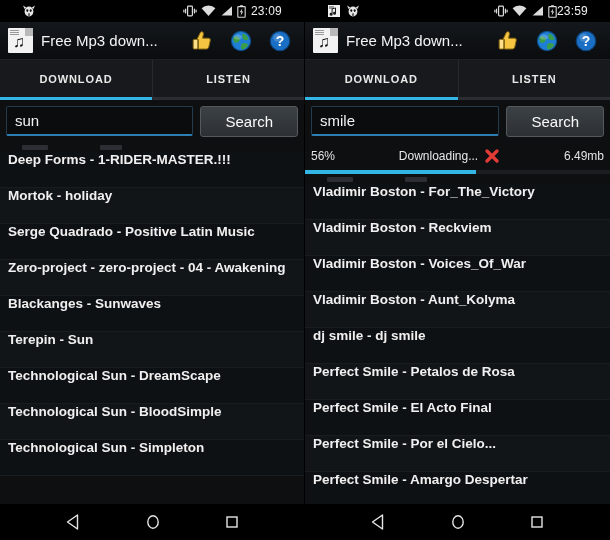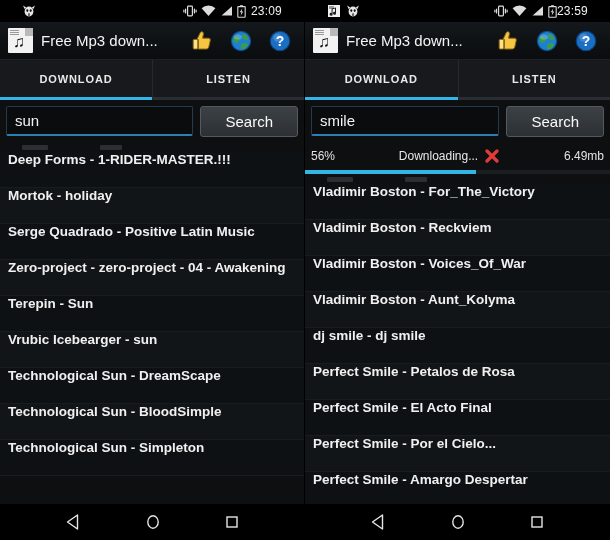--- a/index.html
+++ b/index.html
@@ -257,24 +257,24 @@
         <div class="list-item">
           <span>Mortok - holiday</span>
         </div>
         <div class="list-item">
           <span>Serge Quadrado - Positive Latin Music</span>
         </div>
         <div class="list-item">
           <span>Zero-project - zero-project - 04 - Awakening</span>
         </div>
         <div class="list-item">
+          <span>Blackanges - Sunwaves</span>
+        </div>
+        <div class="list-item">
           <span>Terepin - Sun</span>
-        </div>
-        <div class="list-item">
-          <span>Vrubic Icebearger - sun</span>
         </div>
         <div class="list-item">
           <span>Technological Sun - DreamScape</span>
         </div>
         <div class="list-item">
           <span>Technological Sun - BloodSimple</span>
         </div>
         <div class="list-item">
           <span>Technological Sun - Simpleton</span>
         </div>

